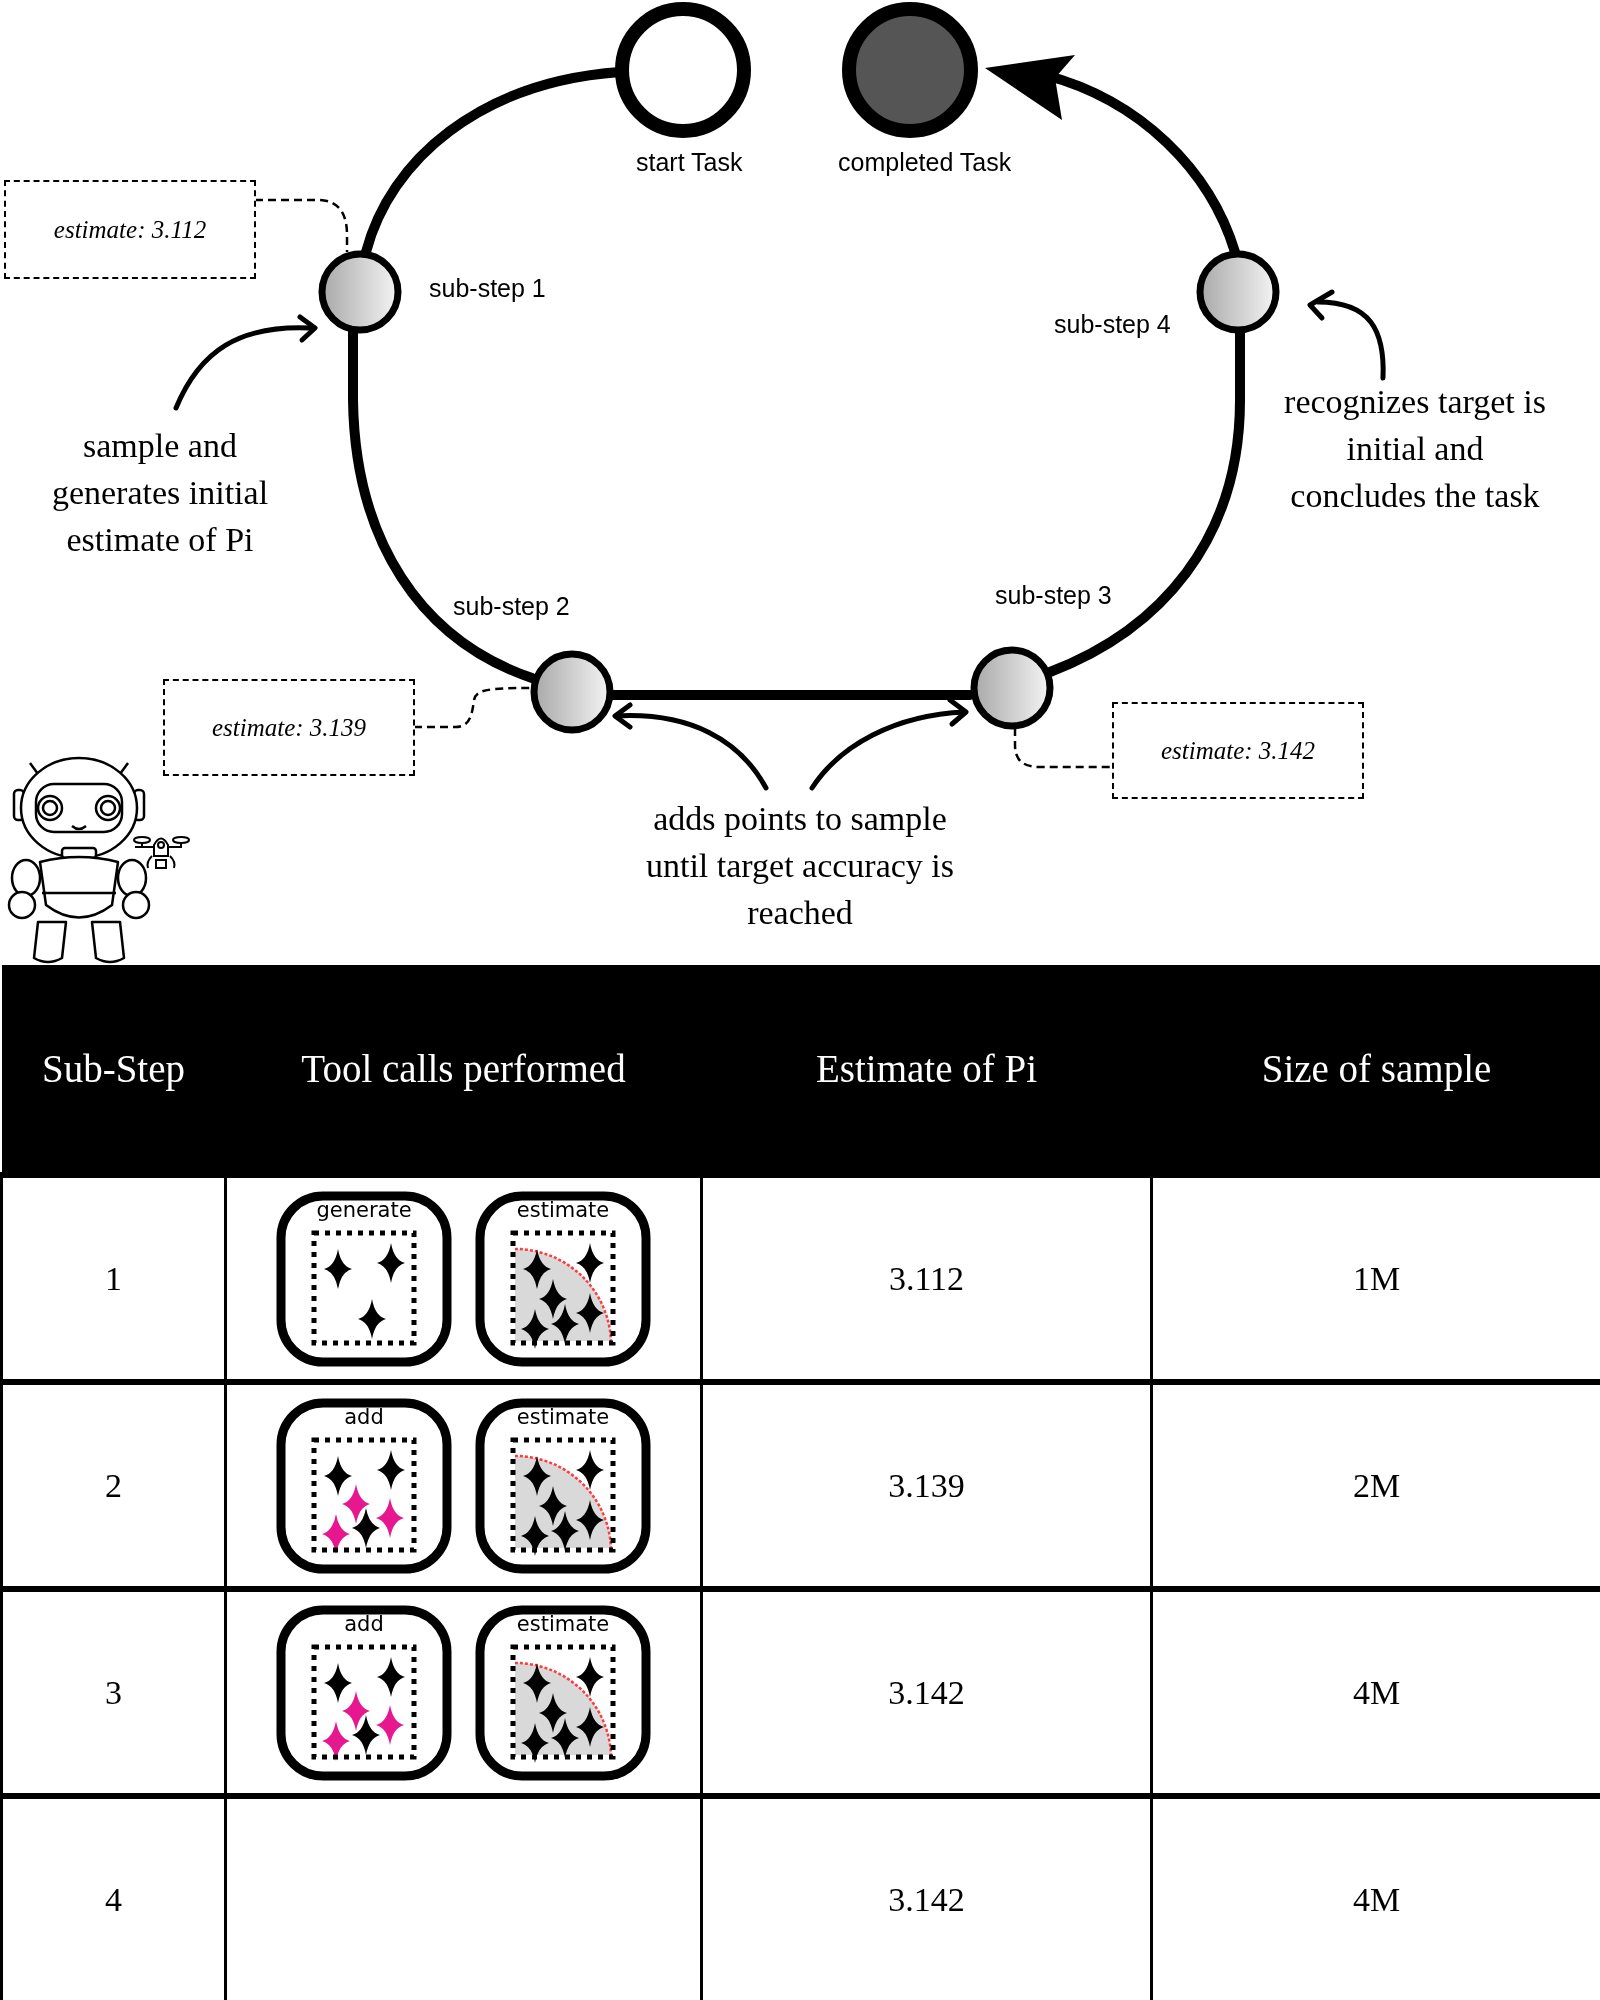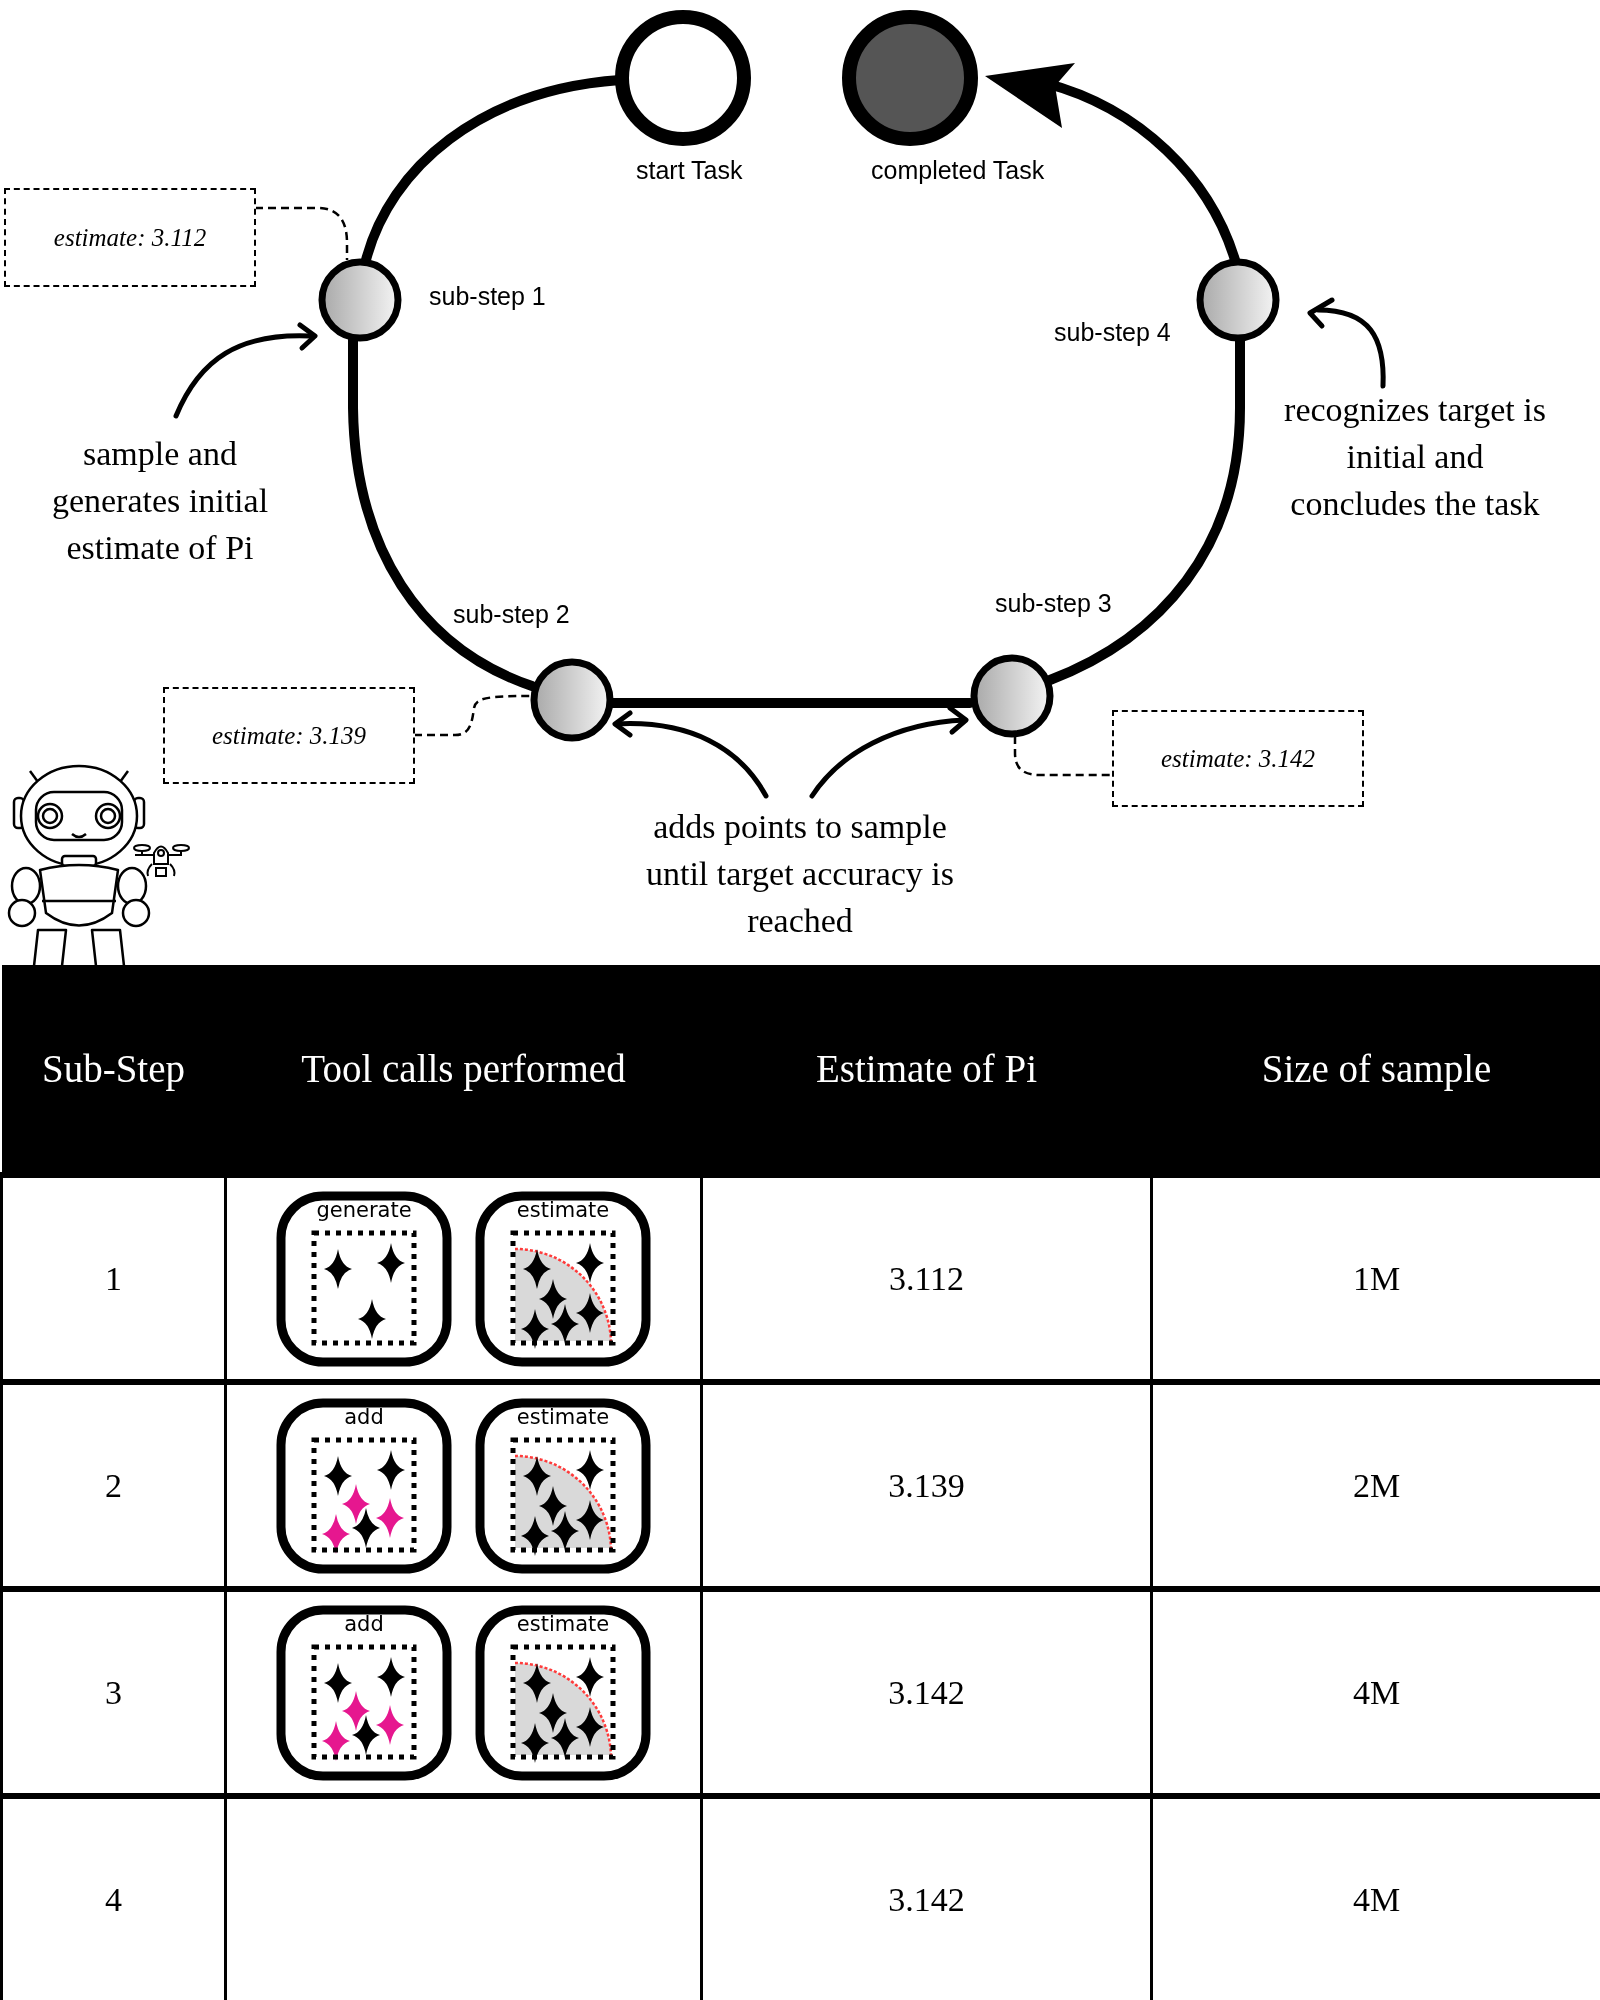--- a/index.html
+++ b/index.html
@@ -1,17 +1,17 @@
 <!DOCTYPE html>
 <html><head>
 <meta charset="utf-8">
 <style>
   html, body { margin:0; padding:0; background:#fff; }
   body { width:1600px; height:2000px; position:relative; overflow:hidden; font-family:"Liberation Serif", serif; color:#000; }
-  #diagram { position:absolute; left:0; top:0; width:1460px; height:965px;margin-top:8px; }
+  #diagram { position:absolute; left:0; top:0; width:1460px; height:965px; }
   .note { position:absolute; text-align:center; font-family:"Liberation Serif", serif; font-size:34px; line-height:47px; }
   .estbox { position:absolute; border:2.5px dashed #000; box-sizing:border-box; display:flex; align-items:center; justify-content:center; font-family:"Liberation Serif", serif; font-size:25px; background:#fff;font-style:italic; }
   .lbl { position:absolute; font-family:"Liberation Sans", sans-serif; font-size:25px; white-space:nowrap; }
   table#steps { position:absolute; left:0; top:965px; width:1600px; border-collapse:collapse; table-layout:fixed; }
   #steps th { background:#000; color:#fff; font-weight:normal; font-size:39px; height:205px; text-align:center; font-family:"Liberation Serif", serif; }
   #steps td { border:3px solid #000; height:199px; text-align:center; vertical-align:middle; font-size:34px; font-family:"Liberation Serif", serif; }
   #steps tr.body-row { border-top:6px solid #000; }
   .tools { display:flex; justify-content:space-around; align-items:center; padding:0 36px; }
   .toolcard { width:176px; height:176px; position:relative; }
 </style>
@@ -96,21 +96,21 @@
       <ellipse cx="142" cy="840" rx="8" ry="3"></ellipse>
       <ellipse cx="181" cy="840" rx="8" ry="3"></ellipse>
       <path d="M154,856 L154,845 Q161,832 168,845 L168,856 Z"></path>
       <circle cx="161" cy="845" r="3"></circle>
       <path d="M152,856 Q146,862 148,868 M170,856 Q176,862 174,868" fill="none"></path>
       <rect x="156" y="860" width="10" height="8"></rect>
     </g>
   </svg>
 
   <div class="lbl" style="left:636px;top:148px">start Task</div>
-  <div class="lbl" style="left:871px;top:148px">completed Task</div>
+  <div class="lbl" style="left:838px;top:148px">completed Task</div>
   <div class="lbl" style="left:429px;top:274px">sub-step 1</div>
   <div class="lbl" style="left:453px;top:592px">sub-step 2</div>
   <div class="lbl" style="left:995px;top:581px">sub-step 3</div>
   <div class="lbl" style="left:1054px;top:310px">sub-step 4</div>
 
   <div class="estbox" style="left:4px;top:180px;width:252px;height:99px">estimate: 3.112</div>
   <div class="estbox" style="left:163px;top:679px;width:252px;height:97px">estimate: 3.139</div>
   <div class="estbox" style="left:1112px;top:702px;width:252px;height:97px">estimate: 3.142</div>
 
   <div class="note" style="left:20px;top:422px;width:280px">

